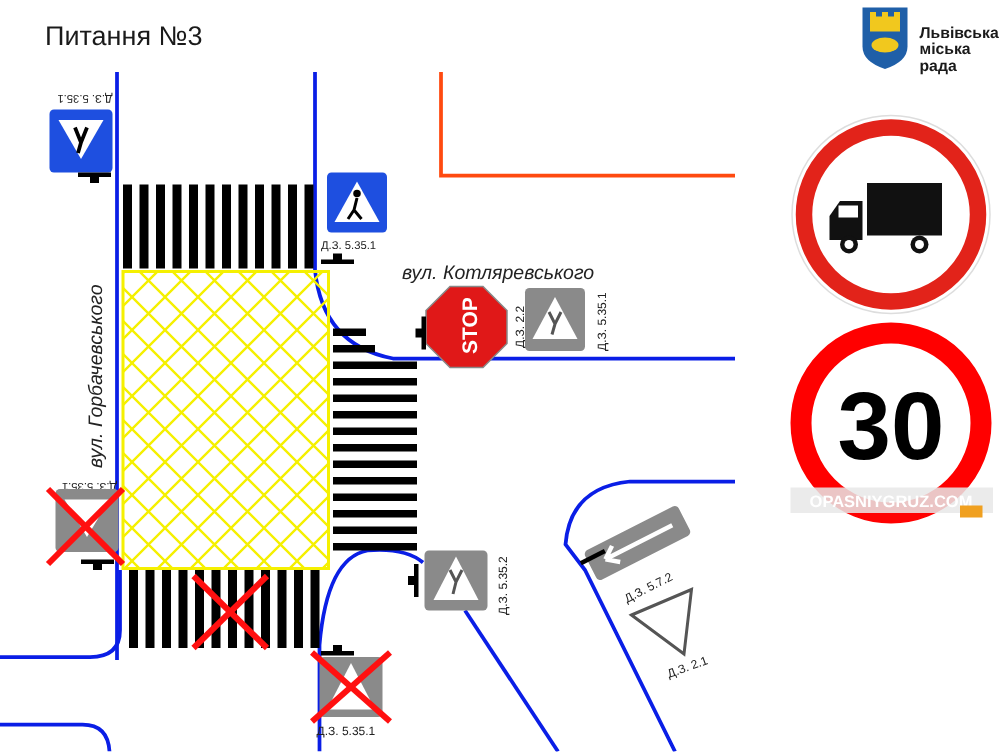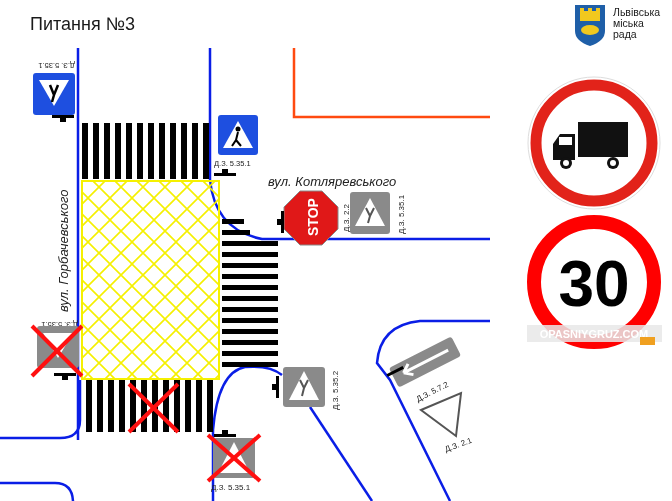--- a/index.html
+++ b/index.html
@@ -1,19 +1,19 @@
 <!DOCTYPE html>
 <html><head>
 <meta charset="utf-8">
 <style>
   html, body { margin:0; padding:0; background:#ffffff; }
   body { width:672px; height:501px; position:relative; overflow:hidden; font-family:"Liberation Sans", sans-serif; }
   .title { position:absolute; left:30px; top:14px; font-size:18px; color:#1a1a1a; font-family:"Liberation Sans", sans-serif; }
   .logo { position:absolute; left:572px; top:3px; width:100px; height:44px; }
-  .logo-lines { position:absolute; left:41px; top:4px; font-size:10.5px; line-height:11px; color:#1a1a1a; font-weight:normal; font-family:"Liberation Sans", sans-serif; }
+  .logo-lines { position:absolute; left:41px; top:14px; font-size:10.5px; line-height:11px; color:#1a1a1a; font-weight:bold; font-family:"Liberation Sans", sans-serif; }
   svg.map { position:absolute; left:0; top:0; }
   .svgtext { font-family:"Liberation Sans", sans-serif; }
 </style>
 </head>
 <body>
 
 <div class="title">Питання №3</div>
 
 <div class="logo">
   <svg width="36" height="44" viewBox="0 0 36 44">

